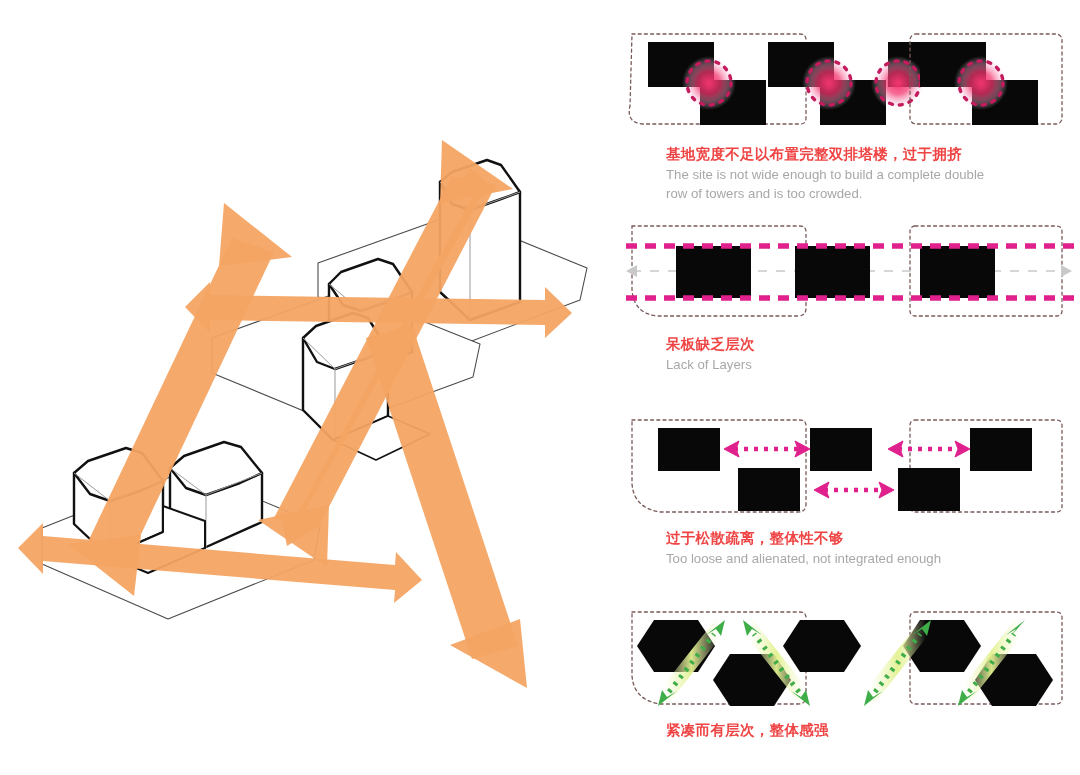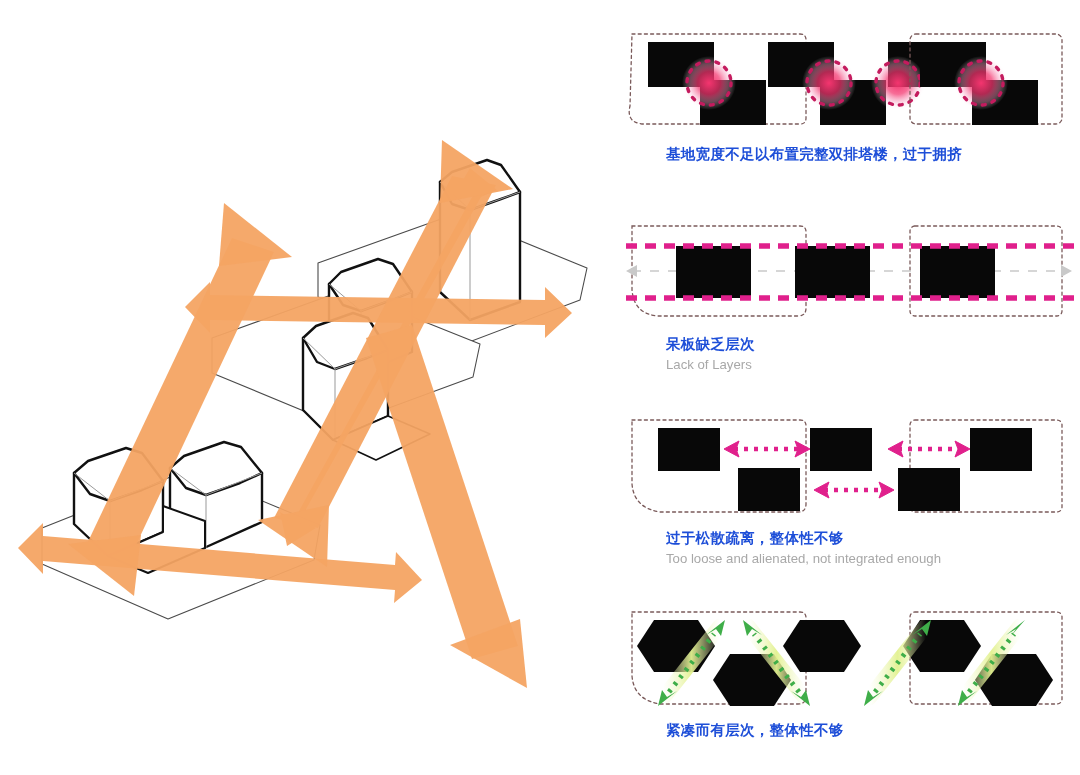--- a/index.html
+++ b/index.html
@@ -54,21 +54,21 @@
 
   .caption {
     position: absolute;
     left: 46px;
     width: 414px;
   }
   .caption .cn {
     font-family: "DejaVu Sans", "Liberation Sans", sans-serif;
     font-size: 14.5px;
     font-weight: 700;
-    color: #1d4ed8;
+    color: #ef4444;
     line-height: 1.45;
     letter-spacing: 0.3px;
     white-space: pre;
     margin: 0;
   }
   .caption .en {
     font-family: "Liberation Sans", sans-serif;
     font-size: 13.2px;
     font-weight: 400;
     color: #a8a8a8;
@@ -209,20 +209,22 @@
             <g>
               <circle cx="361" cy="61" r="27" fill="url(#burst1)"></circle>
               <circle cx="361" cy="61" r="22" fill="none" stroke="#C41B5E" stroke-width="3.4" stroke-dasharray="3 7" stroke-linecap="round"></circle>
             </g>
           </g>
         </svg>
       </div>
 
       <div class="caption" style="top:122px;">
         <p class="cn">基地宽度不足以布置完整双排塔楼，过于拥挤</p>
+        <p class="en">The site is not wide enough to build a complete double
+ row of towers and is too crowded.</p>
       </div>
     </div>
 
     <div class="study-row" style="top:408px;">
       <div class="study-figure">
         <svg width="460" height="118" viewBox="0 0 460 118">
           <path d="M 12 12 L 180 12 Q 186 12 186 18 L 186 96 Q 186 104 178 104 L 40 104 Q 14 100 12 76 L 12 12 Z" fill="none" stroke="#7a5a5a" stroke-width="1.3" stroke-dasharray="3 3.2" stroke-linecap="round"></path>
           <rect x="290" y="12" width="152" height="92" rx="5" fill="none" stroke="#7a5a5a" stroke-width="1.3" stroke-dasharray="3 3.2" stroke-linecap="round"></rect>
 
           <g fill="#080808">
@@ -343,18 +345,18 @@
               <path d="M 343 100 L 400 28" stroke="url(#glowg)" stroke-width="15" fill="none" stroke-linecap="round"></path>
               <path d="M 349 94 L 394 36" stroke="#3FAE49" stroke-width="5" stroke-dasharray="3 6" stroke-linecap="butt" fill="none"></path>
               <path d="M 338 108 L 357 93 L 347 99 L 342 92 Z" fill="#3FAE49"></path>
               <path d="M 405 22 L 386 37 L 396 31 L 391 38 Z" fill="#3FAE49"></path>
             </g>
           </g>
         </svg>
       </div>
 
       <div class="caption" style="top:122px;">
-        <p class="cn">紧凑而有层次，整体性不够</p>
+        <p class="cn">紧凑而有层次，整体感强</p>
       </div>
     </div>
 
   </div>
 </div>
 
 </body></html>

